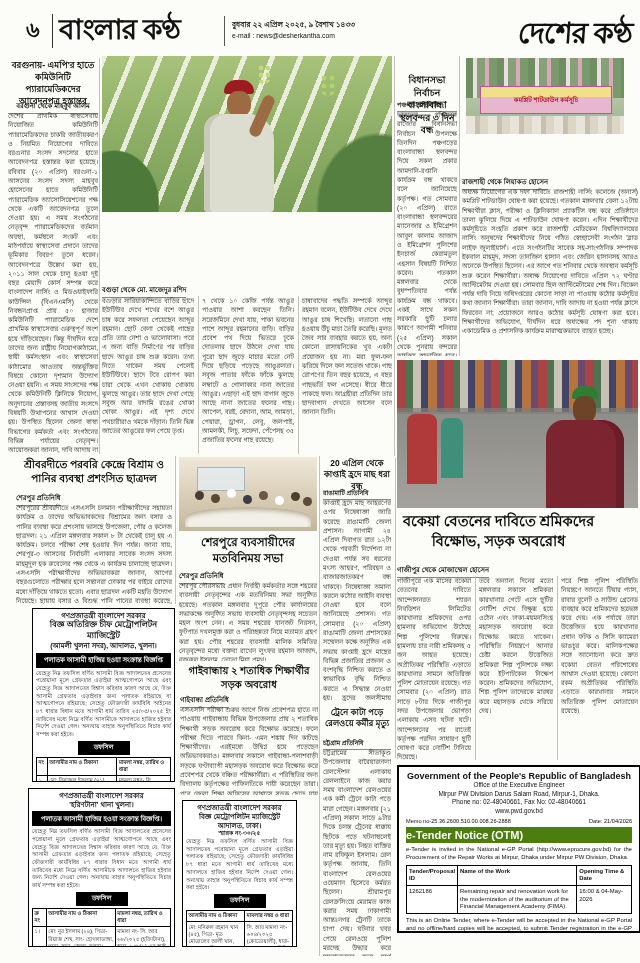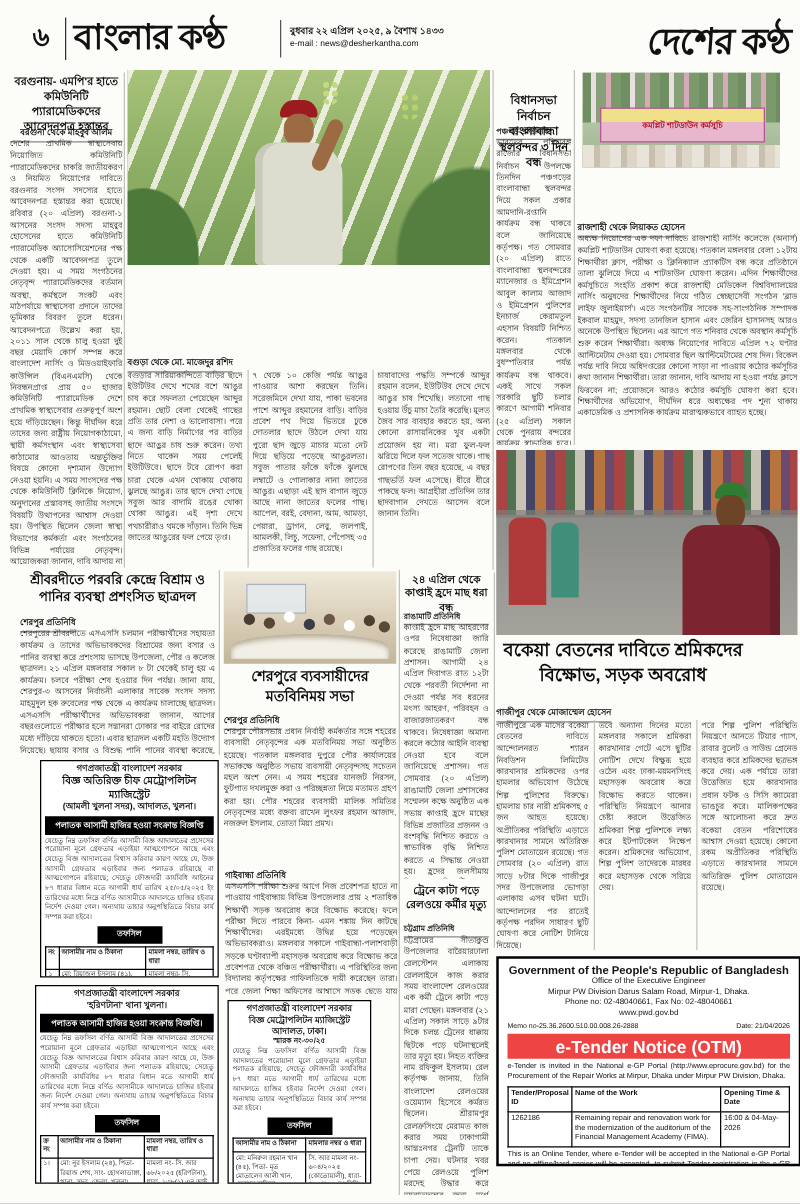--- a/index.html
+++ b/index.html
@@ -19,21 +19,21 @@
   .nbar{background:#000;color:#fff;font-weight:700;text-align:center;font-size:6.6px;padding:1.5px 0;margin:2px 0;}
   .nbar.sm{width:52px;margin:2px auto;font-size:6.2px;}
   .nbd{font-size:5.5px;text-align:justify;line-height:1.4;color:#1d1d1d;}
   .ntb{width:100%;border-collapse:collapse;font-size:5.3px;margin:2px 0;}
   .ntb th,.ntb td{border:1px solid #000;padding:1.5px;vertical-align:top;text-align:left;line-height:1.35;}
   
   .tbx{border:2px solid #000;background:#fff;padding:4px 7px;font-family:Liberation Sans, sans-serif;overflow:hidden;}
   .tg{font-weight:700;text-align:center;font-size:9px;}
   .ts{text-align:center;font-size:6.4px;line-height:1.35;}
   .tmemo{display:flex;justify-content:space-between;font-size:5.6px;margin-top:2px;}
-  .tbar{background:#ef4444;color:#fff;text-align:center;font-weight:700;font-size:14px;padding:2px 0;margin:3px 0;}
+  .tbar{background:#4d7c0f;color:#fff;text-align:left;font-weight:700;font-size:11px;padding:2px 0;margin:3px 0;}
   .tp{font-size:5.9px;text-align:justify;line-height:1.35;}
   .ttb{width:100%;border-collapse:collapse;font-size:5.9px;margin:3px 0;}
   .ttb th,.ttb td{border:1px solid #000;padding:2px;text-align:left;vertical-align:top;line-height:1.3;}
   .heads{border-radius:50%;}
 </style>
 </head>
 <body>
 
 <div class="paper">
 
@@ -98,21 +98,21 @@
 
   <div class="abs photo" style="left:179px;top:457px;width:138px;height:74px;background:linear-gradient(180deg,#efe9da 0%,#d6cab2 60%,#c2b69b 100%);">
     <div class="abs" style="left:18px;top:10px;width:46px;height:22px;background:#e6ecf2;border:1px solid #9ab;opacity:.8;"></div>
     <div class="abs heads" style="left:16px;top:34px;width:9px;height:9px;background:#4a3c30;box-shadow:16px 3px 0 #5a4636,32px -2px 0 #fff,48px 4px 0 #3c3c46,64px 0 0 #6b5744,80px 5px 0 #fff,96px 1px 0 #4e4030,108px 6px 0 #5c4a38;"></div>
     <div class="abs" style="left:6px;bottom:4px;width:126px;height:20px;background:#f2efe6;border-radius:50% 50% 0 0;box-shadow:inset 0 3px 4px #b8ae97;"></div>
   </div>
   <div class="abs hl" style="left:179px;top:535px;width:138px;font-size:11.5px;">শেরপুরে ব্যবসায়ীদের মতবিনিময় সভা</div>
   <div class="abs by" style="left:179px;top:570px;border-bottom:1px solid #888;padding-bottom:1px;">শেরপুর প্রতিনিধি</div>
   <div class="abs bd" style="left:179px;top:581px;width:138px;height:80px;">শেরপুর পৌরসভার প্রধান নির্বাহী কর্মকর্তার সঙ্গে শহরের ব্যবসায়ী নেতৃবৃন্দের এক মতবিনিময় সভা অনুষ্ঠিত হয়েছে। গতকাল মঙ্গলবার দুপুরে পৌর কার্যালয়ের সভাকক্ষে অনুষ্ঠিত সভায় ব্যবসায়ী নেতৃবৃন্দসহ সচেতন মহল অংশ নেন। এ সময় শহরের যানজট নিরসন, ফুটপাত দখলমুক্ত করা ও পরিচ্ছন্নতা নিয়ে মতামত গ্রহণ করা হয়। পৌর শহরের ব্যবসায়ী মালিক সমিতির নেতৃবৃন্দের মধ্যে বক্তব্য রাখেন লুৎফর রহমান আজাদ, নজরুল ইসলাম, তোতা মিয়া প্রমুখ।</div>
 
-  <div class="abs hl" style="left:323px;top:458px;width:68px;font-size:8.4px;">২৪ এপ্রিল থেকে কাপ্তাই হ্রদে মাছ ধরা বন্ধ</div>
+  <div class="abs hl" style="left:323px;top:458px;width:68px;font-size:8.4px;">20 এপ্রিল থেকে কাপ্তাই হ্রদে মাছ ধরা বন্ধ</div>
   <div class="abs by" style="left:323px;top:488px;width:68px;font-size:6.2px;border-bottom:1px solid #888;">রাঙামাটি প্রতিনিধি</div>
   <div class="abs bd" style="left:323px;top:498px;width:68px;height:205px;">কাপ্তাই হ্রদে মাছ আহরণের ওপর নিষেধাজ্ঞা জারি করেছে রাঙামাটি জেলা প্রশাসন। আগামী ২৪ এপ্রিল দিবাগত রাত ১২টা থেকে পরবর্তী নির্দেশনা না দেওয়া পর্যন্ত সব ধরনের মৎস্য আহরণ, পরিবহন ও বাজারজাতকরণ বন্ধ থাকবে। নিষেধাজ্ঞা অমান্য করলে কঠোর আইনি ব্যবস্থা নেওয়া হবে বলে জানিয়েছে প্রশাসন। গত সোমবার (২০ এপ্রিল) রাঙামাটি জেলা প্রশাসকের সম্মেলন কক্ষে অনুষ্ঠিত এক সভায় কাপ্তাই হ্রদে মাছের বিভিন্ন প্রজাতির প্রজনন ও বংশবৃদ্ধি নিশ্চিত করতে ও স্বাভাবিক বৃদ্ধি নিশ্চিত করতে এ সিদ্ধান্ত নেওয়া হয়। হ্রদের জলসীমায় নিষেধাজ্ঞার বিষয়টি প্রচারে মৎস্য ব্যবসায়ী ও জেলেদের মধ্যে মাইকিং করা হবে। এ সময়ের মধ্যে জেলেদের জন্য ভিজিএফ চাল বিতরণ করা হবে বলে জানান জেলা প্রশাসক। নিষেধাজ্ঞার সময়ে বিএফডিসির সকল অবতরণ ঘাট বন্ধ থাকবে এবং ভ্রাম্যমাণ আদালতের অভিযান পরিচালিত হবে।</div>
 
   <div class="abs photo" style="left:397px;top:360px;width:241px;height:148px;background:linear-gradient(180deg,#8e8e8a 40%,#a5a29c 100%);">
     <div class="abs" style="left:0;top:0;width:100%;height:52px;background:repeating-linear-gradient(90deg,#a84444 0 9px,#4f7350 9px 16px,#c8c2b4 16px 24px,#446 24px 31px,#b7743f 31px 40px,#6b4a6e 40px 47px);"></div>
     <div class="abs" style="left:0;top:48px;width:100%;height:6px;background:#7f7f7a;opacity:.7;"></div>
     <div class="abs" style="right:10px;top:26px;width:86px;height:122px;">
       <div class="abs" style="left:30px;top:0;width:26px;height:13px;background:#2e7d32;border-radius:12px 12px 2px 2px;"></div>
       <div class="abs" style="left:31px;top:10px;width:23px;height:27px;background:#6d4428;border-radius:42%;"></div>
       <div class="abs" style="left:4px;top:34px;width:78px;height:88px;background:#7c2430;border-radius:18px 22px 0 0;box-shadow:inset -8px 0 0 #691e29;"></div>
@@ -169,20 +169,21 @@
       <tr>
         <td>১।</td>
         <td>মো: নুর ইসলাম (২৪), পিতা- রিয়াজ শেখ, সাং- হোগলাডাঙ্গা, থানা- সদর, জেলা- খুলনা।</td>
         <td>মামলা নং- সি. আর ৬৮/২০২৫ (হরিণটানা), ধারা- ১৩৮(১) এন.আই এক্ট। পরবর্তী তাং- ২৫/০৫/২০২৫ ইং।</td>
       </tr>
     </tbody>
       </table>
 
   </div>
 
+  <div class="abs hl" style="left:180px;top:664px;width:138px;font-size:10px;">গাইবান্ধায় ২ শতাধিক শিক্ষার্থীর সড়ক অবরোধ</div>
   <div class="abs by" style="left:180px;top:694px;border-bottom:1px solid #888;padding-bottom:1px;">গাইবান্ধা প্রতিনিধি</div>
   <div class="abs bd" style="left:180px;top:705px;width:138px;height:90px;">এসএসসি পরীক্ষা শুরুর আগে নিজ প্রবেশপত্র হাতে না পাওয়ায় গাইবান্ধায় বিভিন্ন উপজেলার প্রায় ২ শতাধিক শিক্ষার্থী সড়ক অবরোধ করে বিক্ষোভ করেছে। ফলে পরীক্ষা দিতে পারবে কিনা- এমন শঙ্কায় দিন কাটছে শিক্ষার্থীদের। এরইমধ্যে উদ্বিগ্ন হয়ে পড়েছেন অভিভাবকরাও। মঙ্গলবার সকালে গাইবান্ধা-পলাশবাড়ী সড়কে ঘণ্টাব্যাপী মহাসড়ক অবরোধ করে বিক্ষোভ করে প্রবেশপত্র থেকে বঞ্চিত পরীক্ষার্থীরা। এ পরিস্থিতির জন্য বিদ্যালয় কর্তৃপক্ষের গাফিলতিকে দায়ী করেছেন তারা। পরে জেলা শিক্ষা অফিসের আশ্বাসে সড়ক ছেড়ে যায় শিক্ষার্থীরা। অনেকমতে শিক্ষার্থীদের মতে আছে, ফি, জরিমানা ও নিবন্ধনের টাকা পরিশোধের পরও প্রবেশপত্র না পাওয়ায় ক্ষুব্ধ তারা।</div>
 
   <div class="abs nbx" style="left:182px;top:800px;width:107px;height:141px;">
     <div class="nt1">গণপ্রজাতন্ত্রী বাংলাদেশ সরকার</div>
     <div class="nt2" style="font-size:7px;">বিজ্ঞ মেট্রোপলিটন ম্যাজিস্ট্রেট আদালত, ঢাকা।</div>
     <div class="nt3" style="font-size:6px;">স্মারক নং-৩০/২৫</div>
     <div class="nbd">যেহেতু নিম্ন তফসিল বর্ণিত আসামী বিজ্ঞ আদালতের পরোয়ানা মূলে গ্রেফতার এড়াইয়া পলাতক রহিয়াছে; সেহেতু ফৌজদারী কার্যবিধির ৮৭ ধারা মতে আগামী ধার্য তারিখের মধ্যে আদালতে হাজির হইবার নির্দেশ দেওয়া গেল। অন্যথায় তাহার অনুপস্থিতিতে বিচার কার্য সম্পন্ন করা হইবে।</div>
     <div class="nbar sm">তফসিল</div>
     <table class="ntb">

